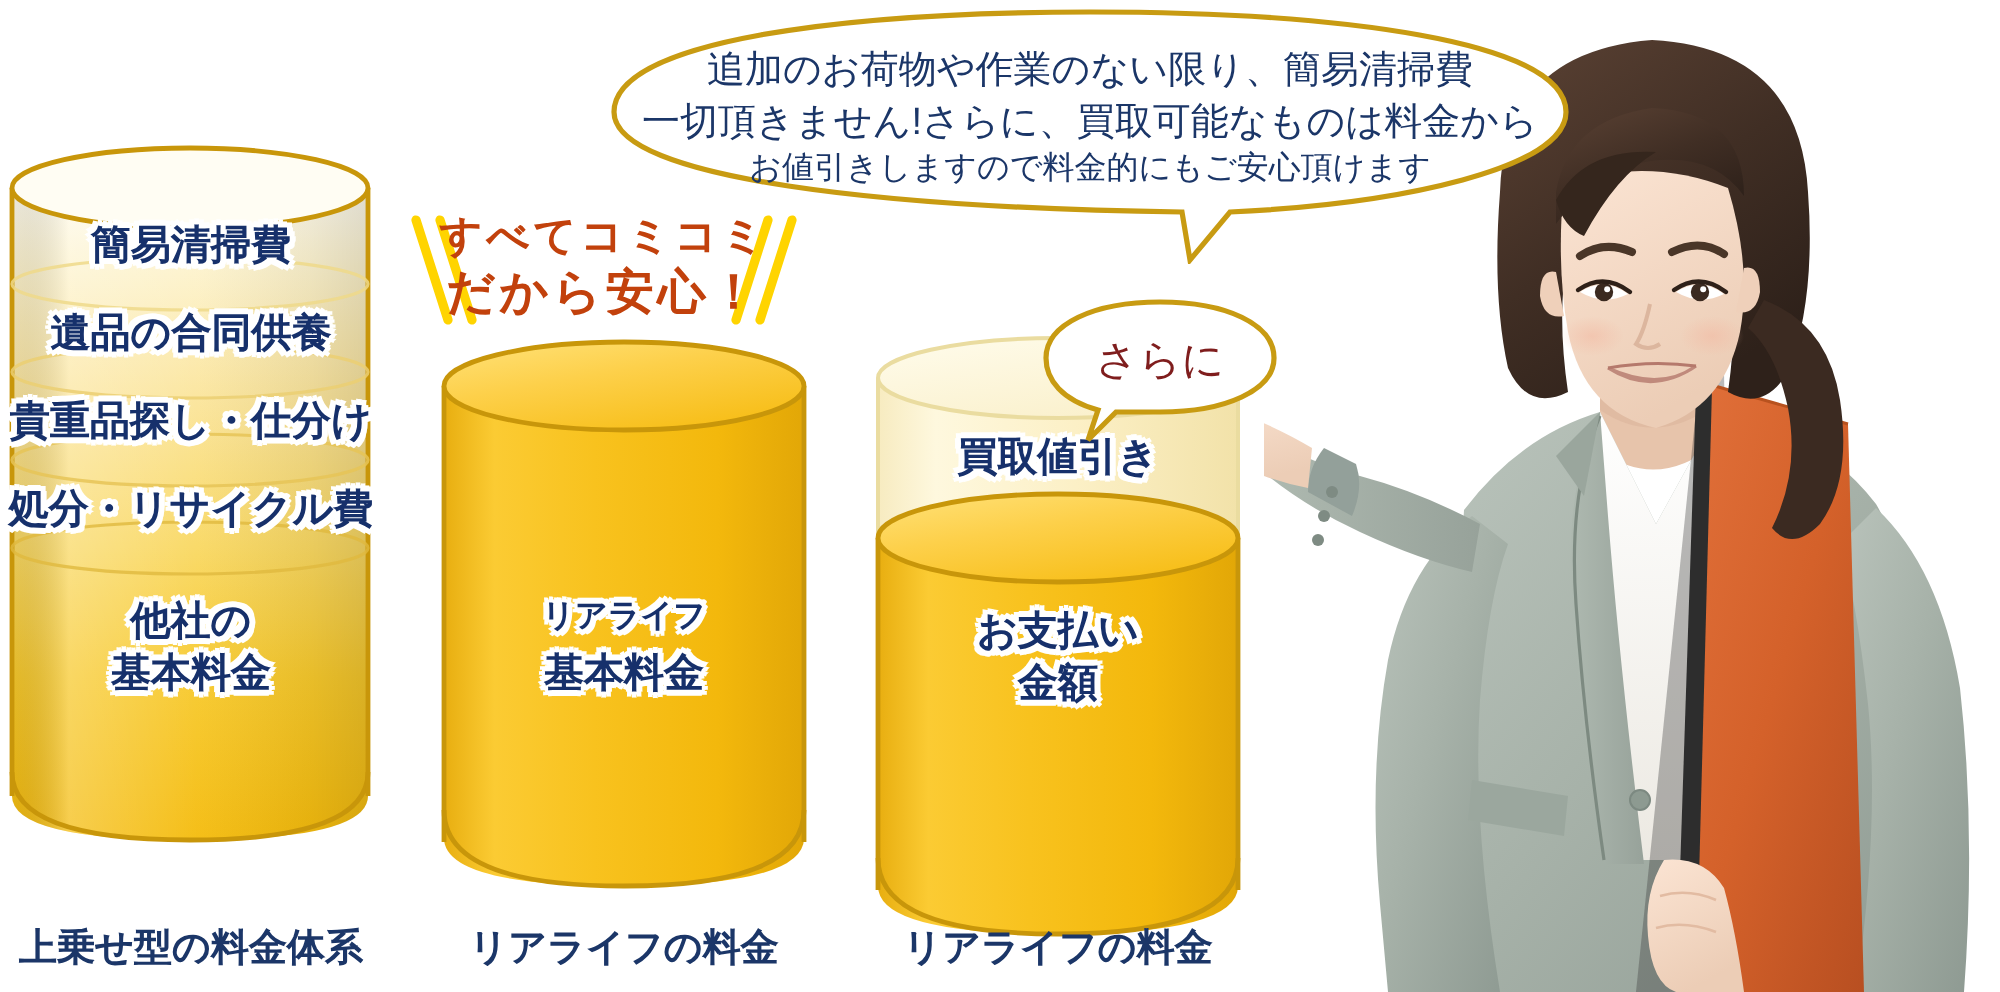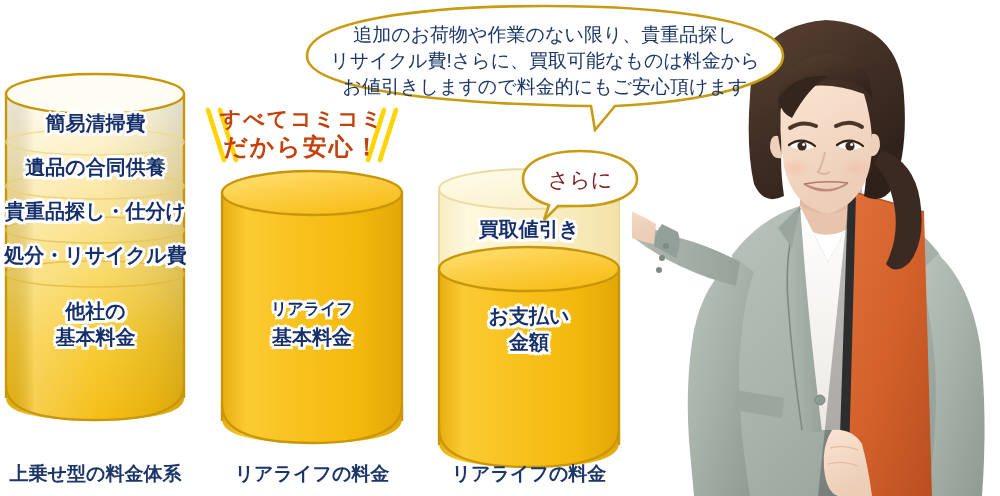--- a/index.html
+++ b/index.html
@@ -190,23 +190,23 @@
   </svg>
 
   <svg width="500" height="130" viewBox="0 0 500 130" style="position:absolute;left:295px;top:2px;">
     <path d="M250 4
              C 372 4 488 18 488 54
              C 488 82 406 100 320 104
              L 300 128 L 296 104
              C 150 102 12 88 12 54
              C 12 18 128 4 250 4 Z" fill="#ffffff" stroke="#C89B12" stroke-width="2.6"></path>
   </svg>
-  <div class="bubble-text" style="left:295px;top:22px;width:500px;font-size:19px;">追加のお荷物や作業のない限り、貴重品探し</div>
-  <div class="bubble-text" style="left:295px;top:48px;width:500px;font-size:19px;">リサイクル費!さらに、買取可能なものは料金から</div>
-  <div class="bubble-text" style="left:295px;top:74px;width:500px;font-size:19px;">お値引きしますので料金的にもご安心頂けます</div>
+  <div class="bubble-text" style="left:295px;top:22px;width:500px;font-size:19px;">追加のお荷物や作業のない限り、簡易清掃費</div>
+  <div class="bubble-text" style="left:295px;top:48px;width:500px;font-size:19px;">一切頂きません!さらに、買取可能なものは料金から</div>
+  <div class="bubble-text" style="left:295px;top:74px;width:500px;font-size:16px;">お値引きしますので料金的にもご安心頂けます</div>
 
   <svg width="195" height="370" viewBox="0 0 195 370" style="position:absolute;left:-2px;top:68px;">
     <defs>
       <linearGradient id="c1g" x1="0" y1="0" x2="0" y2="1">
         <stop offset="0%" stop-color="#FEFBEF"></stop>
         <stop offset="12%" stop-color="#FDF3CE"></stop>
         <stop offset="32%" stop-color="#FBE59C"></stop>
         <stop offset="55%" stop-color="#F9D862"></stop>
         <stop offset="75%" stop-color="#F7C92C"></stop>
         <stop offset="100%" stop-color="#F4BB0C"></stop>

